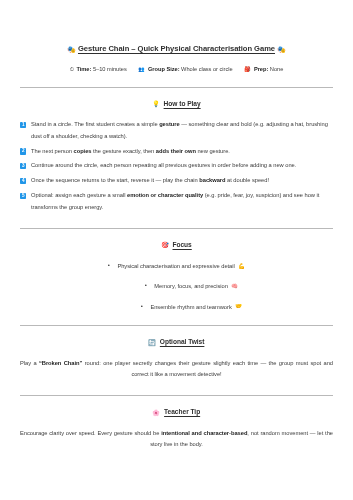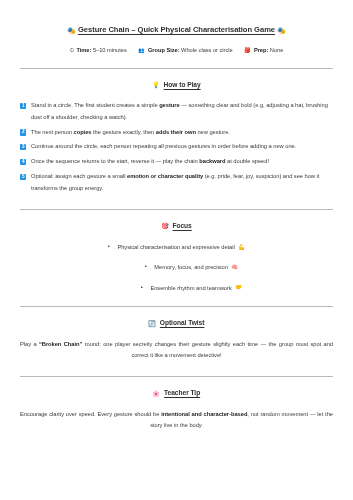--- a/index.html
+++ b/index.html
@@ -15,20 +15,21 @@
     font-family: "Liberation Sans", sans-serif;
     color: #3c3c3c;
     -webkit-font-smoothing: antialiased;
   }
   .page {
     width: 353px;
     height: 421px;
     box-sizing: border-box;
     padding: 20px 20px 0 20px;
     position: relative;
+    margin-top: 19px;
   }
 
   
   .doc-title {
     text-align: center;
     font-size: 7.6px;
     font-weight: bold;
     color: #2f2f2f;
     letter-spacing: -0.05px;
     margin: 5px 0 0 0;

